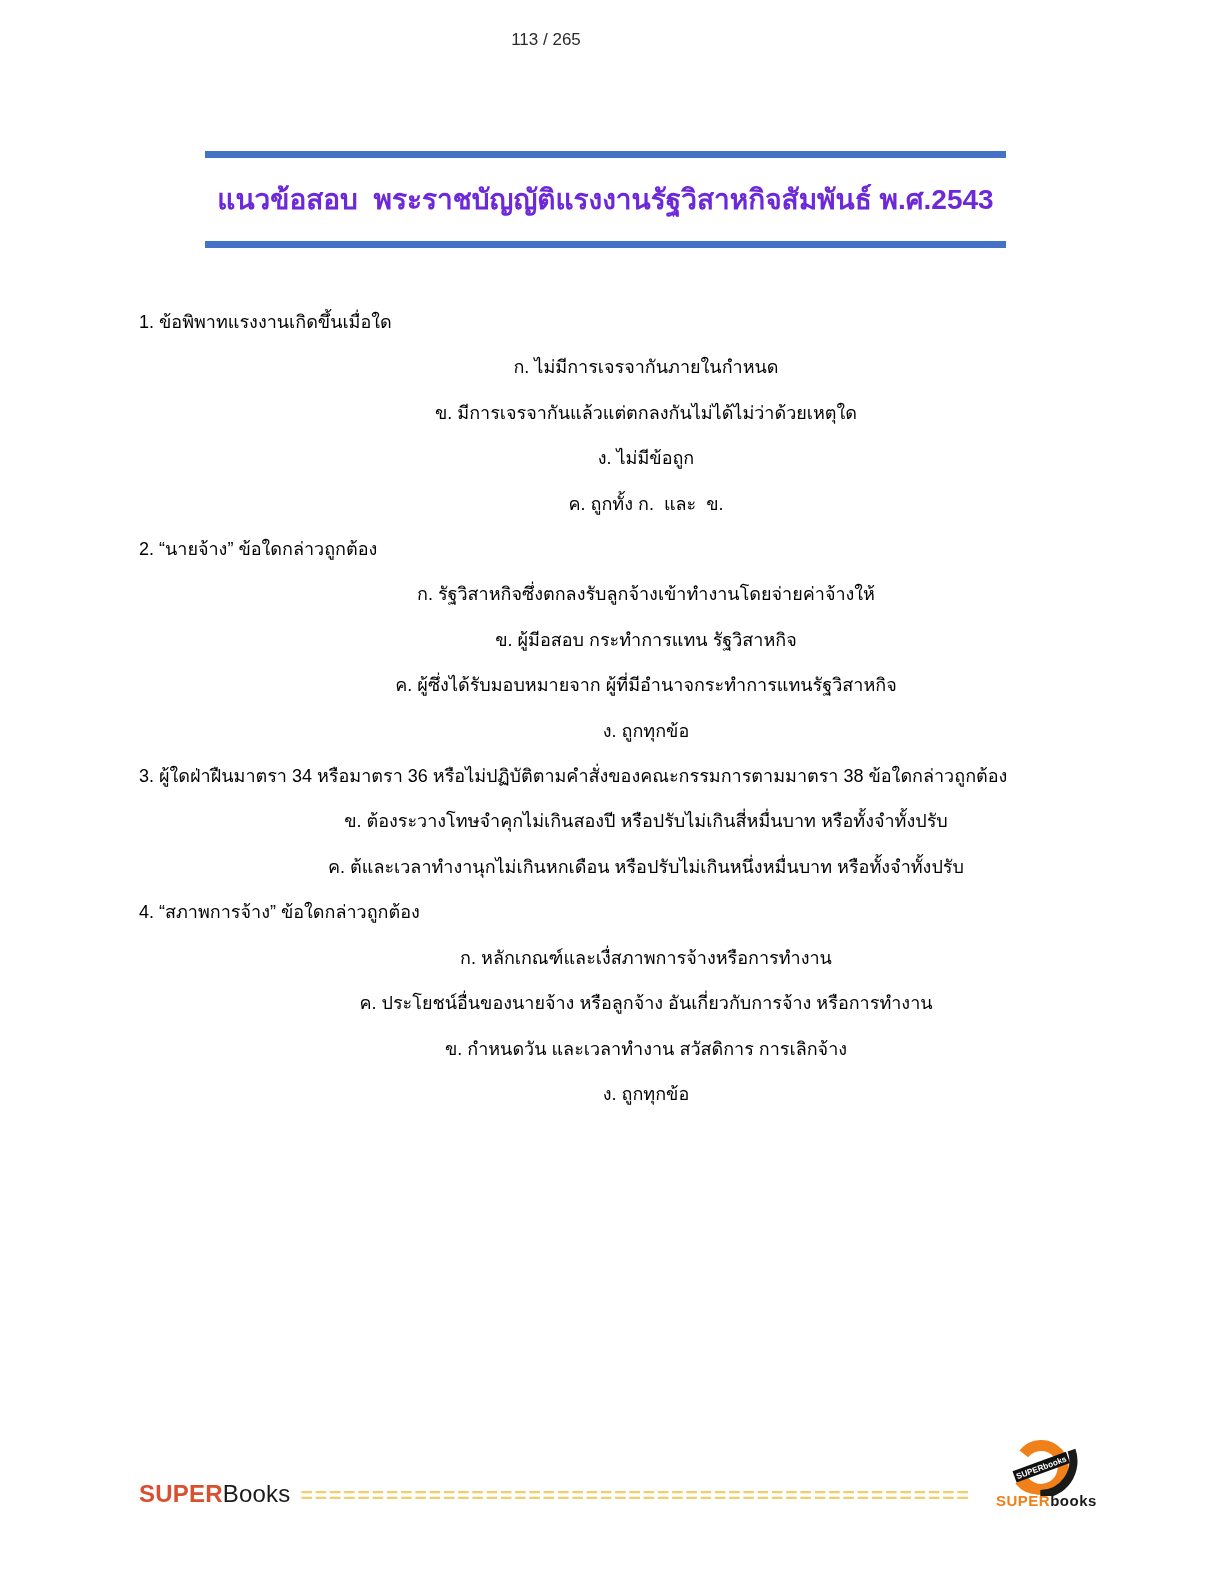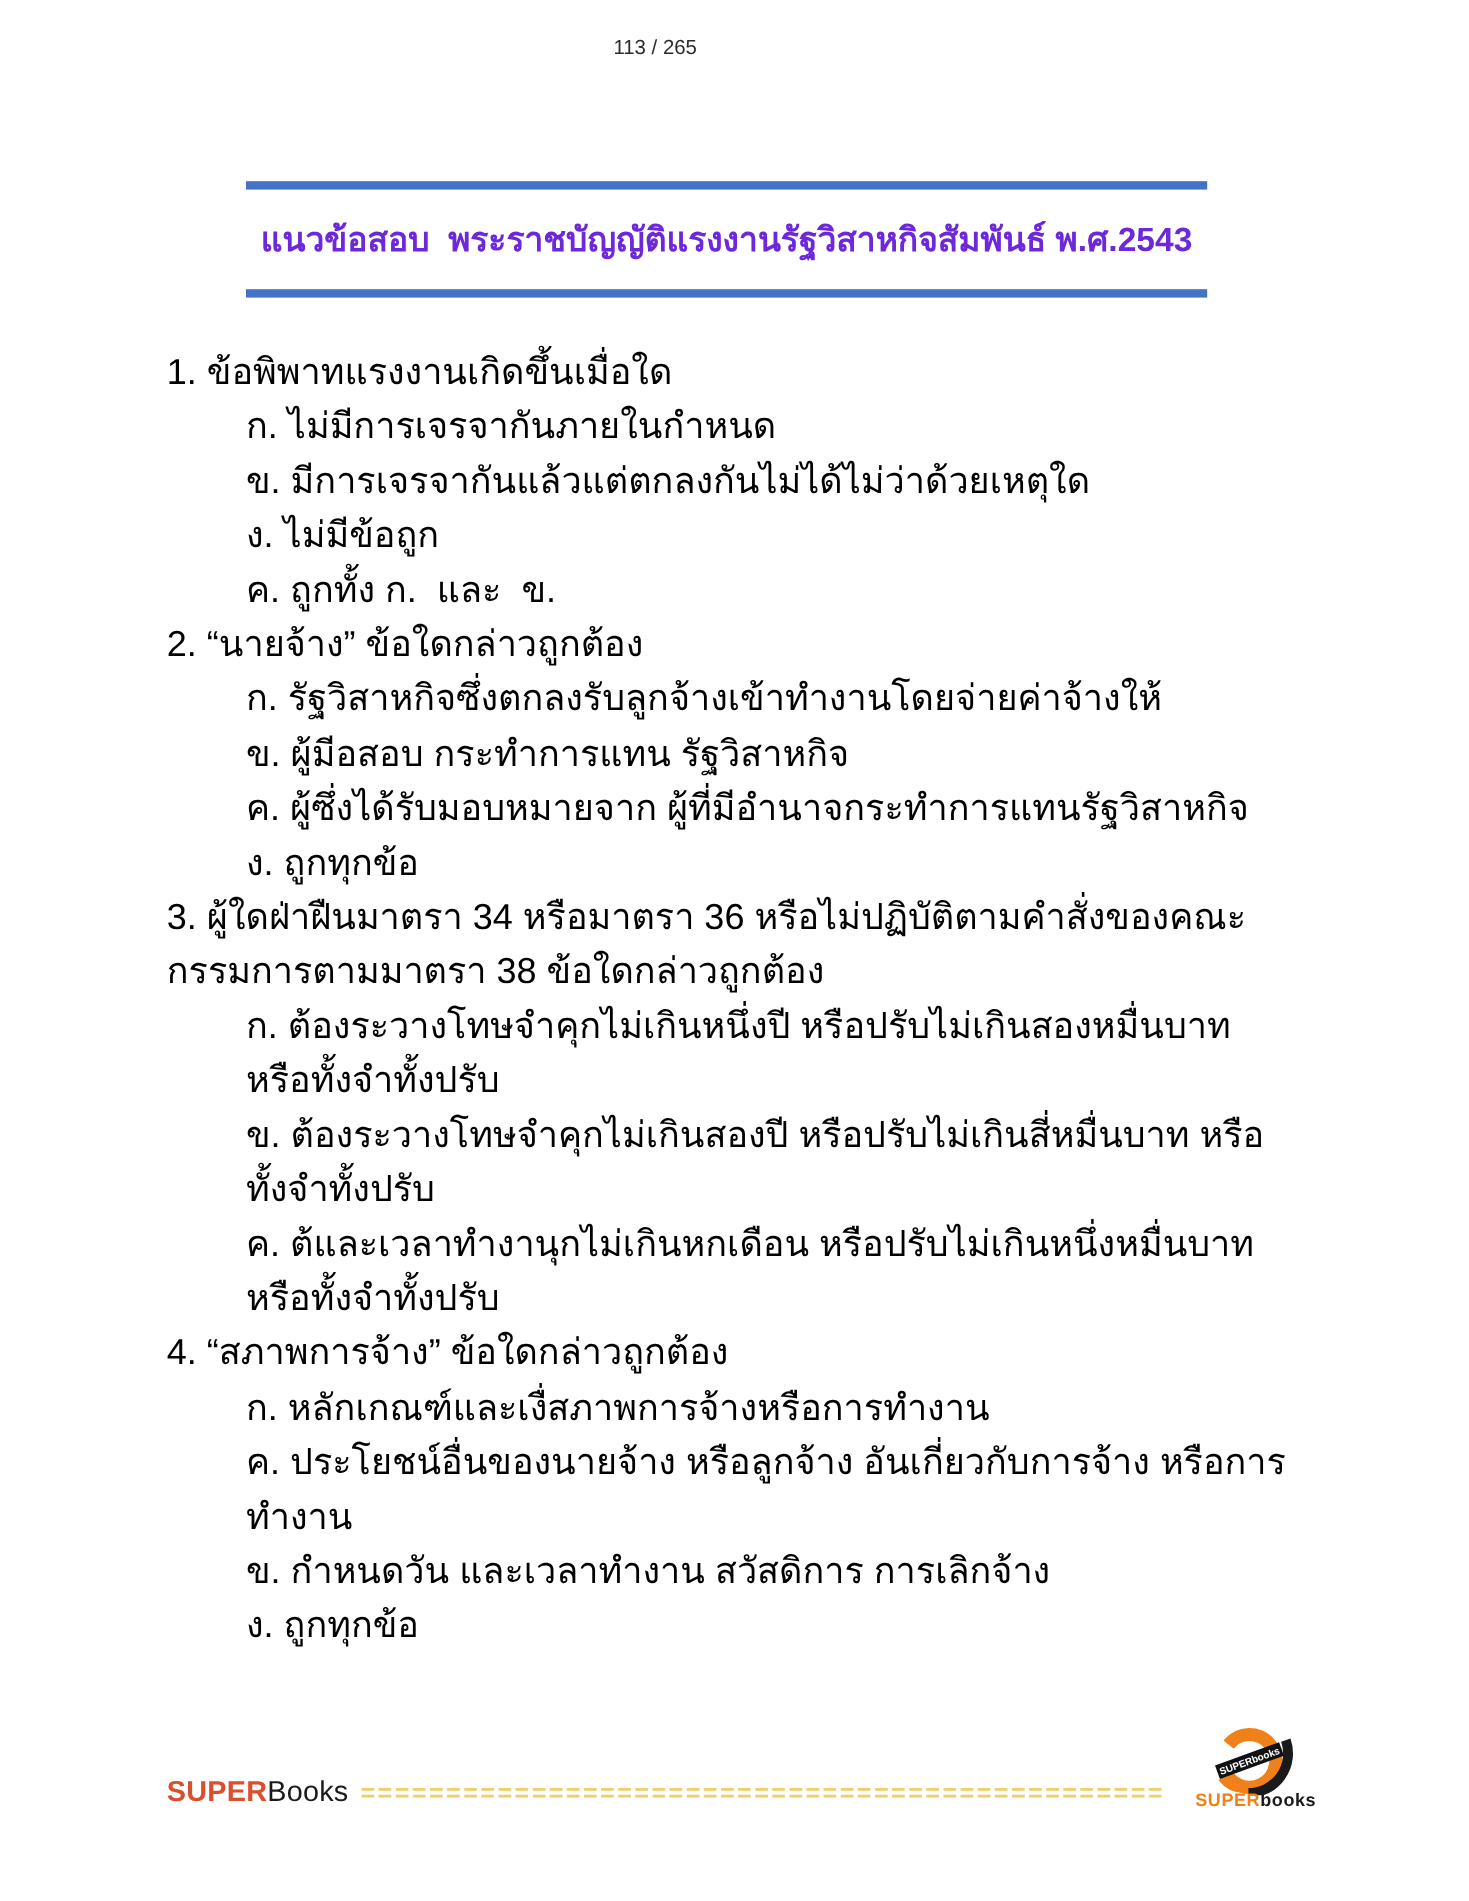--- a/index.html
+++ b/index.html
@@ -22,25 +22,25 @@
   }
   .rule { height: 7px; background: #4472C4; }
   .doc-title {
     padding: 19px 0 20px 0;
     text-align: center;
     font-size: 28px; font-weight: bold; color: #6d28d9;
     white-space: pre-wrap;
   }
 
   .content {
-    position: absolute; top: 288px; left: 139px; width: 948px;
-    font-size: 30px; line-height: 45.4px; color: #000;
+    position: absolute; top: 300px; left: 139px; width: 948px;
+    font-size: 18px; line-height: 45.4px; color: #000;
   }
   .q   { white-space: pre-wrap; }
-  .opt { white-space: pre-wrap; padding-left: 66px; }
+  .opt { white-space: pre-wrap; padding-left: 66px; text-align: center; }
 
   .footer-bar {
     position: absolute; top: 1480px; left: 139px; width: 831px;
     display: flex; align-items: baseline; overflow: hidden;
   }
   .brand { font-size: 24px; white-space: nowrap; letter-spacing: 0.2px; }
   .brand-super { color: #D8502F; font-weight: bold; }
   .brand-books { color: #1a1a1a; font-weight: 400; }
   .divider {
     flex: 1; margin-left: 10px;
@@ -75,21 +75,20 @@
   <p class="opt">ง. ไม่มีข้อถูก</p>
   <p class="opt">ค. ถูกทั้ง ก.  และ  ข.</p>
 
   <p class="q">2. “นายจ้าง” ข้อใดกล่าวถูกต้อง</p>
   <p class="opt">ก. รัฐวิสาหกิจซึ่งตกลงรับลูกจ้างเข้าทำงานโดยจ่ายค่าจ้างให้</p>
   <p class="opt">ข. ผู้มีอสอบ กระทำการแทน รัฐวิสาหกิจ</p>
   <p class="opt">ค. ผู้ซึ่งได้รับมอบหมายจาก ผู้ที่มีอำนาจกระทำการแทนรัฐวิสาหกิจ</p>
   <p class="opt">ง. ถูกทุกข้อ</p>
 
   <p class="q">3. ผู้ใดฝ่าฝืนมาตรา 34 หรือมาตรา 36 หรือไม่ปฏิบัติตามคำสั่งของคณะกรรมการตามมาตรา 38 ข้อใดกล่าวถูกต้อง</p>
-  <p class="opt">ก. ต้องระวางโทษจำคุกไม่เกินหนึ่งปี หรือปรับไม่เกินสองหมื่นบาท หรือทั้งจำทั้งปรับ</p>
   <p class="opt">ข. ต้องระวางโทษจำคุกไม่เกินสองปี หรือปรับไม่เกินสี่หมื่นบาท หรือทั้งจำทั้งปรับ</p>
   <p class="opt">ค. ต้และเวลาทำงานุกไม่เกินหกเดือน หรือปรับไม่เกินหนึ่งหมื่นบาท หรือทั้งจำทั้งปรับ</p>
 
   <p class="q">4. “สภาพการจ้าง” ข้อใดกล่าวถูกต้อง</p>
   <p class="opt">ก. หลักเกณฑ์และเงื่สภาพการจ้างหรือการทำงาน</p>
   <p class="opt">ค. ประโยชน์อื่นของนายจ้าง หรือลูกจ้าง อันเกี่ยวกับการจ้าง หรือการทำงาน</p>
   <p class="opt">ข. กำหนดวัน และเวลาทำงาน สวัสดิการ การเลิกจ้าง</p>
   <p class="opt">ง. ถูกทุกข้อ</p>
 </div>
 

